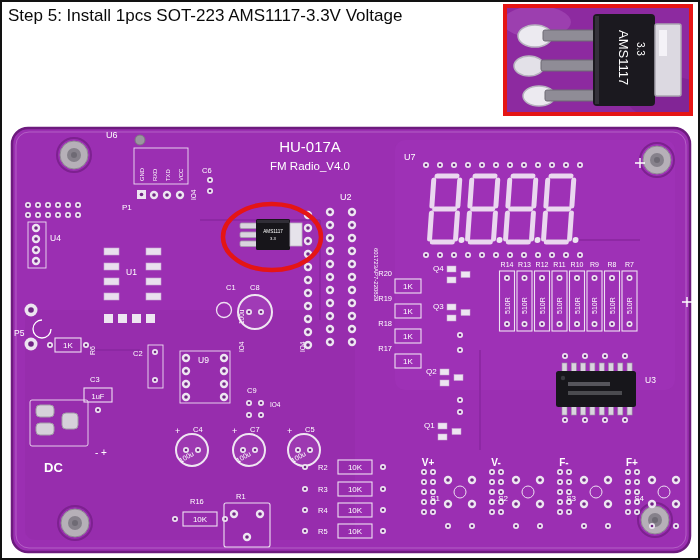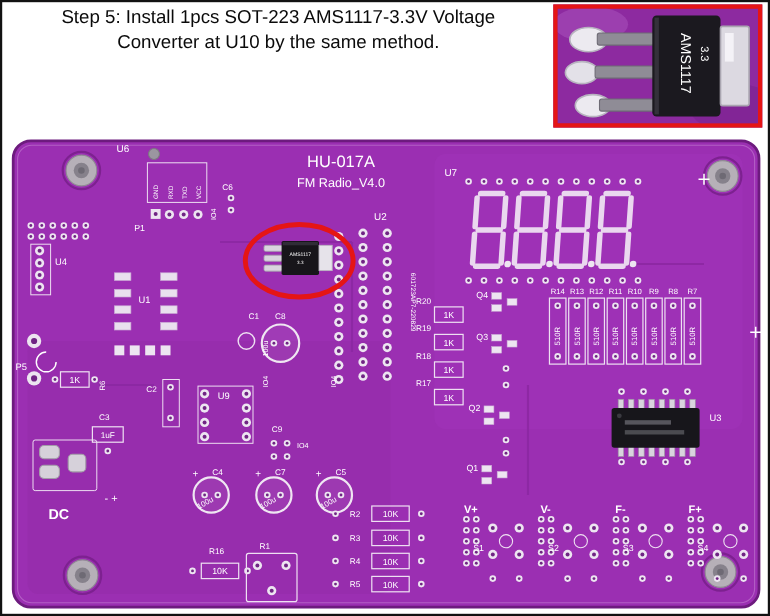--- a/index.html
+++ b/index.html
@@ -1,30 +1,29 @@
 <!DOCTYPE html>
 <html><head>
 <meta charset="utf-8">
 <style>
   html,body{margin:0;padding:0;}
   body{width:700px;height:560px;position:relative;background:#fff;font-family:"Liberation Sans",sans-serif;overflow:hidden;}
   .frame{position:absolute;inset:0;border:2px solid #121212;pointer-events:none;z-index:50;}
-  .instruction{position:absolute;left:8px;top:4px;width:490px;color:#0a0a0a;font-size:17px;line-height:23px;z-index:5;text-align:center;}
+  .instruction{position:absolute;left:8px;top:4px;width:490px;color:#0a0a0a;font-size:17px;line-height:23px;z-index:5;}
   .inset{position:absolute;left:503px;top:4px;width:190px;height:112px;border:4px solid #e51515;box-sizing:border-box;background:#8d2aa0;z-index:6;}
   .pcbwrap{position:absolute;left:0;top:120px;width:700px;height:440px;}
   svg text{font-family:"Liberation Sans",sans-serif;fill:#ffffff;}
 </style>
 </head>
 <body>
 
 <div class="frame"></div>
 
 <div class="instruction">
   <div>Step 5: Install 1pcs SOT-223 AMS1117-3.3V Voltage</div>
-  <div>Converter at U10 by the same method.</div>
 </div>
 
 <div class="inset">
   <svg width="182" height="104" viewBox="0 0 182 104">
     <rect x="0" y="0" width="182" height="104" fill="#8d2aa0"></rect>
     <ellipse cx="30" cy="14" rx="34" ry="16" fill="#a348b5" opacity="0.7"></ellipse>
     <ellipse cx="160" cy="90" rx="40" ry="22" fill="#7c2390" opacity="0.6"></ellipse>
 
     <g>
       <ellipse cx="28" cy="28" rx="17" ry="11" fill="#eceaf0" stroke="#b7b3bf" stroke-width="1.5"></ellipse>

